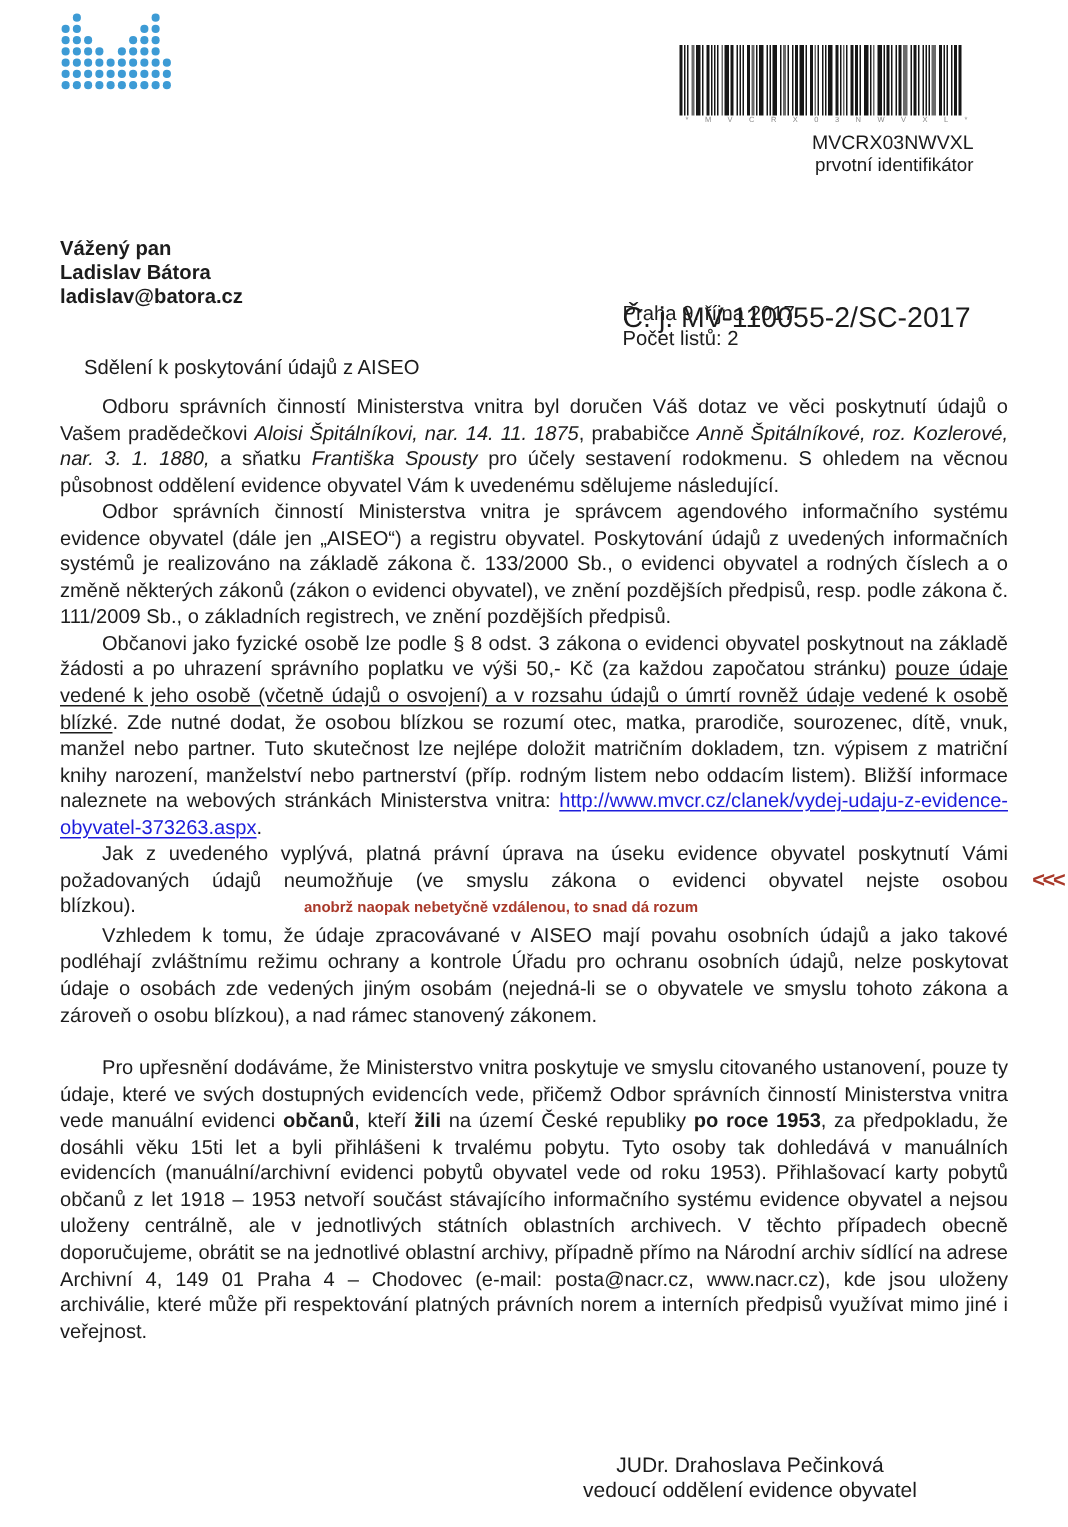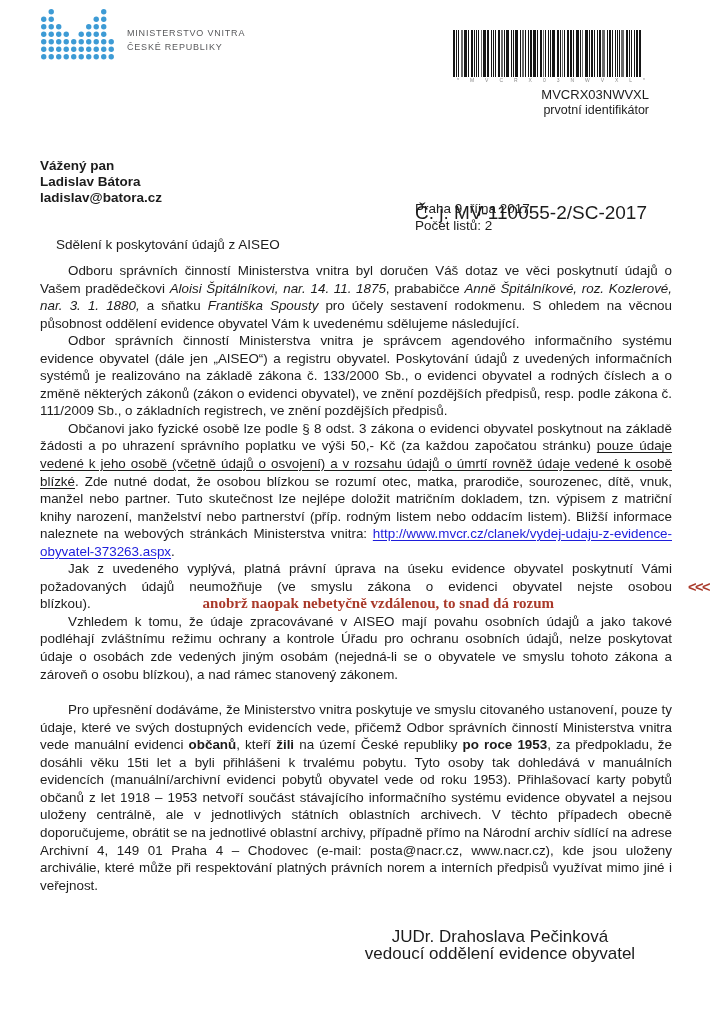--- a/index.html
+++ b/index.html
@@ -45,31 +45,31 @@
   .letter-body{position:absolute;left:40px;right:40px;top:262px;}
   .para{
     margin:0;text-align:justify;font-size:13.4px;line-height:17.55px;
     text-indent:28px;position:relative;
   }
   .para.gap{margin-top:18px;}
   .it{font-style:italic;}
   .bd{font-weight:bold;}
   .un{text-decoration:underline;text-underline-offset:2px;}
   .link{text-decoration:underline;text-underline-offset:2px;cursor:pointer;}
-  .red-note{font-weight:bold;font-size:15px;white-space:nowrap;font-family:Liberation Serif, serif;}
+  .red-note{font-weight:bold;font-size:10px;white-space:nowrap;}
   .red-note.inset{margin-left:112px;}
   .margin-arrows{
     position:absolute;right:-37px;top:19px;
     font-weight:bold;font-size:14.5px;letter-spacing:-1.5px;
   }
 
   
   .signature{
-    position:absolute;left:300px;top:928px;width:400px;
-    text-align:center;font-size:17px;line-height:17.4px;
+    position:absolute;left:300px;top:968px;width:400px;
+    text-align:center;font-size:14px;line-height:17.4px;
   }
 </style>
 </head>
 <body>
 
 <div class="page">
 
   <div class="logo-dots"><svg width="75" height="52.5">
         <circle cx="11.25" cy="3.75" r="2.7" fill="#3d9bd5"></circle>
         <circle cx="63.75" cy="3.75" r="2.7" fill="#3d9bd5"></circle>
@@ -115,24 +115,20 @@
         <circle cx="11.25" cy="48.75" r="2.7" fill="#3d9bd5"></circle>
         <circle cx="18.75" cy="48.75" r="2.7" fill="#3d9bd5"></circle>
         <circle cx="26.25" cy="48.75" r="2.7" fill="#3d9bd5"></circle>
         <circle cx="33.75" cy="48.75" r="2.7" fill="#3d9bd5"></circle>
         <circle cx="41.25" cy="48.75" r="2.7" fill="#3d9bd5"></circle>
         <circle cx="48.75" cy="48.75" r="2.7" fill="#3d9bd5"></circle>
         <circle cx="56.25" cy="48.75" r="2.7" fill="#3d9bd5"></circle>
         <circle cx="63.75" cy="48.75" r="2.7" fill="#3d9bd5"></circle>
         <circle cx="71.25" cy="48.75" r="2.7" fill="#3d9bd5"></circle>
       </svg></div>
-  <div class="org-text">
-    <div>MINISTERSTVO VNITRA</div>
-    <div>ČESKÉ REPUBLIKY</div>
-  </div>
 
 
   <div class="barcode-wrap">
     <div class="bars">
         <div class="bar" style="width: 2px; margin-right: 1px;"></div>
         <div class="bar" style="width: 1px; margin-right: 1px;"></div>
         <div class="bar" style="width: 1px; margin-right: 2px;"></div>
         <div class="bar gray" style="width: 2px; margin-right: 1px;"></div>
         <div class="bar" style="width: 3px; margin-right: 1px;"></div>
         <div class="bar" style="width: 1px; margin-right: 2px;"></div>

